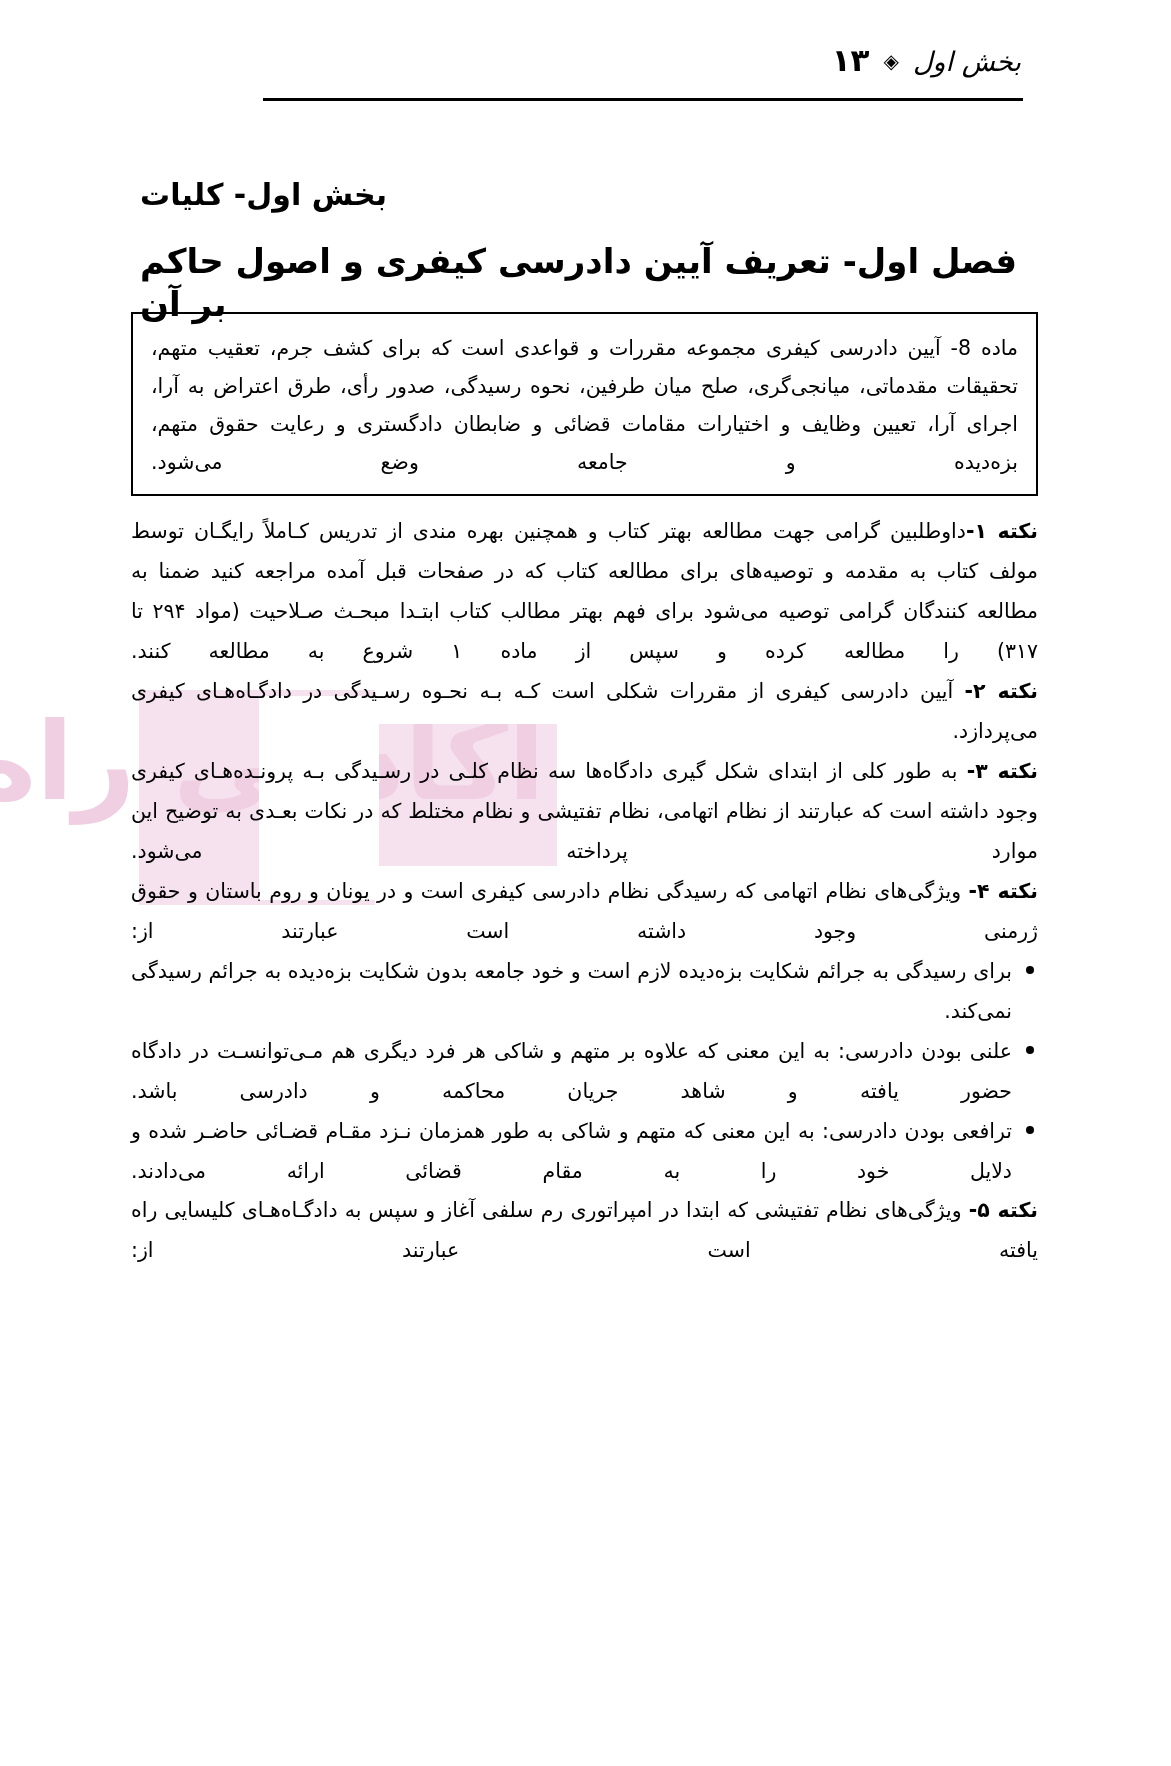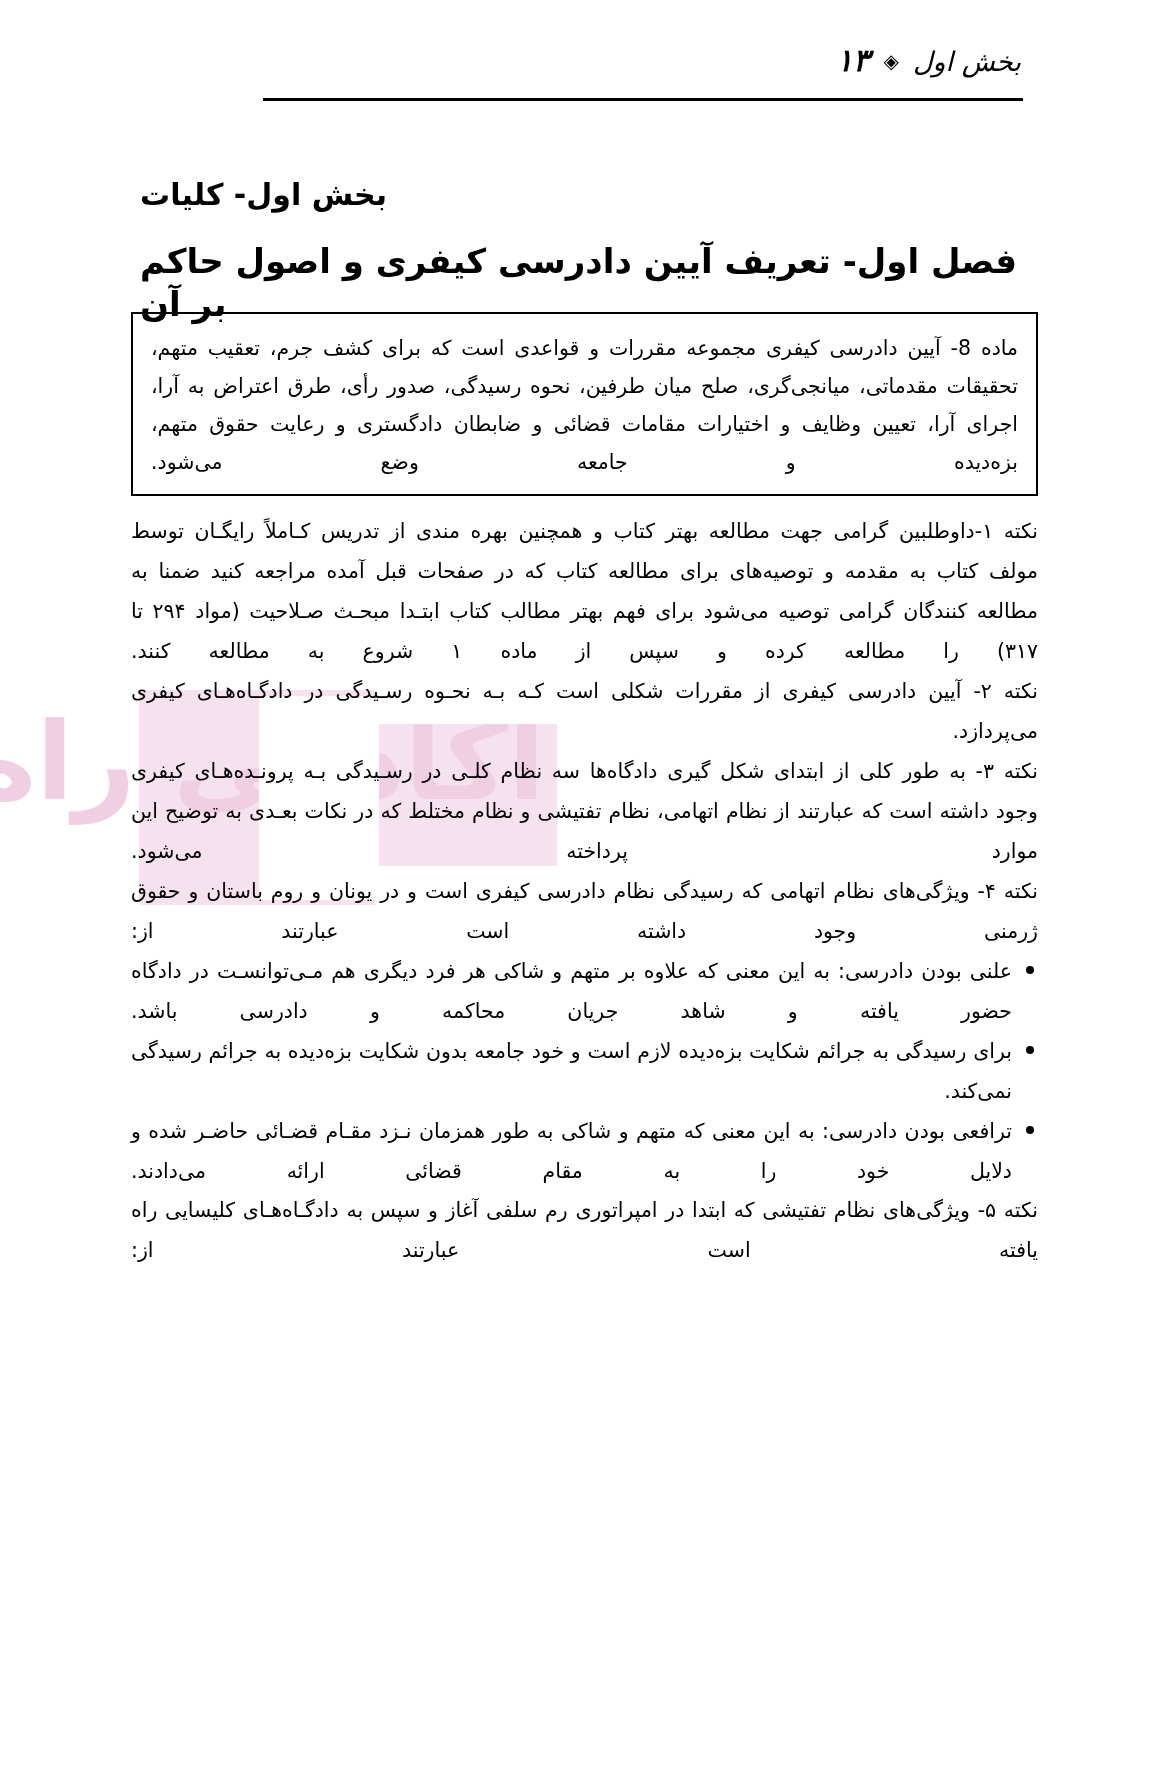--- a/index.html
+++ b/index.html
@@ -41,21 +41,20 @@
     letter-spacing: 0px;
   }
   .header-diamond {
     font-size: 20px;
     line-height: 1;
     transform: translateY(-3px);
   }
   .header-page {
     font-size: 31px;
     font-weight: bold;
-    font-style: italic;
     margin-left: 21px;
   }
   .header-rule {
     position: absolute;
     top: 98px;
     right: 148px;
     width: 760px;
     height: 3px;
     background: #000;
   }
@@ -111,21 +110,21 @@
     left: 131px;
   }
   .para {
     margin: 0 0 0 0;
     font-size: 20.5px;
     line-height: 1.95;
     text-align: justify;
     text-align-last: justify;
     word-spacing: 0.5px;
   }
-  .nkt { font-weight: normal; }
+  .nkt { font-weight: bold; }
 
   ul.bullets {
     list-style: none;
     margin: 0;
     padding: 0;
   }
   ul.bullets li {
     position: relative;
     margin: 0;
     padding-right: 26px;
@@ -216,25 +215,25 @@
 
     <p class="para"><span class="nkt">نکته ۲-</span><span> آیین دادرسی کیفری از مقررات شکلی است کـه بـه نحـوه رسـیدگی در دادگـاه‌هـای کیفری می‌پردازد.</span></p>
 
     <p class="para"><span class="nkt">نکته ۳-</span><span> به طور کلی از ابتدای شکل گیری دادگاه‌ها سه نظام کلـی در رسـیدگی بـه پرونـده‌هـای کیفری وجود داشته است که عبارتند از نظام اتهامی، نظام تفتیشی و نظام مختلط که در نکات بعـدی به توضیح این موارد پرداخته می‌شود.</span></p>
 
     <p class="para"><span class="nkt">نکته ۴-</span><span> ویژگی‌های نظام اتهامی که رسیدگی نظام دادرسی کیفری است و در یونان و روم باستان و حقوق ژرمنی وجود داشته است عبارتند از:</span></p>
 
     <ul class="bullets">
       <li>
         <span class="bullet-dot"></span>
-        <span class="lbl">علنی بودن دادرسی:</span><span> به این معنی که علاوه بر متهم و شاکی هر فرد دیگری هم مـی‌توانسـت در دادگاه حضور یافته و شاهد جریان محاکمه و دادرسی باشد.</span>
+        <span>برای رسیدگی به جرائم شکایت بزه‌دیده لازم است و خود جامعه بدون شکایت بزه‌دیده به جرائم رسیدگی نمی‌کند.</span>
       </li>
       <li>
         <span class="bullet-dot"></span>
-        <span>برای رسیدگی به جرائم شکایت بزه‌دیده لازم است و خود جامعه بدون شکایت بزه‌دیده به جرائم رسیدگی نمی‌کند.</span>
+        <span class="lbl">علنی بودن دادرسی:</span><span> به این معنی که علاوه بر متهم و شاکی هر فرد دیگری هم مـی‌توانسـت در دادگاه حضور یافته و شاهد جریان محاکمه و دادرسی باشد.</span>
       </li>
       <li>
         <span class="bullet-dot"></span>
         <span class="lbl">ترافعی بودن دادرسی:</span><span> به این معنی که متهم و شاکی به طور همزمان نـزد مقـام قضـائی حاضـر شده و دلایل خود را به مقام قضائی ارائه می‌دادند.</span>
       </li>
     </ul>
 
     <p class="para"><span class="nkt">نکته ۵-</span><span> ویژگی‌های نظام تفتیشی که ابتدا در امپراتوری رم سلفی آغاز و سپس به دادگـاه‌هـای کلیسایی راه یافته است عبارتند از:</span></p>
 
   </div>

